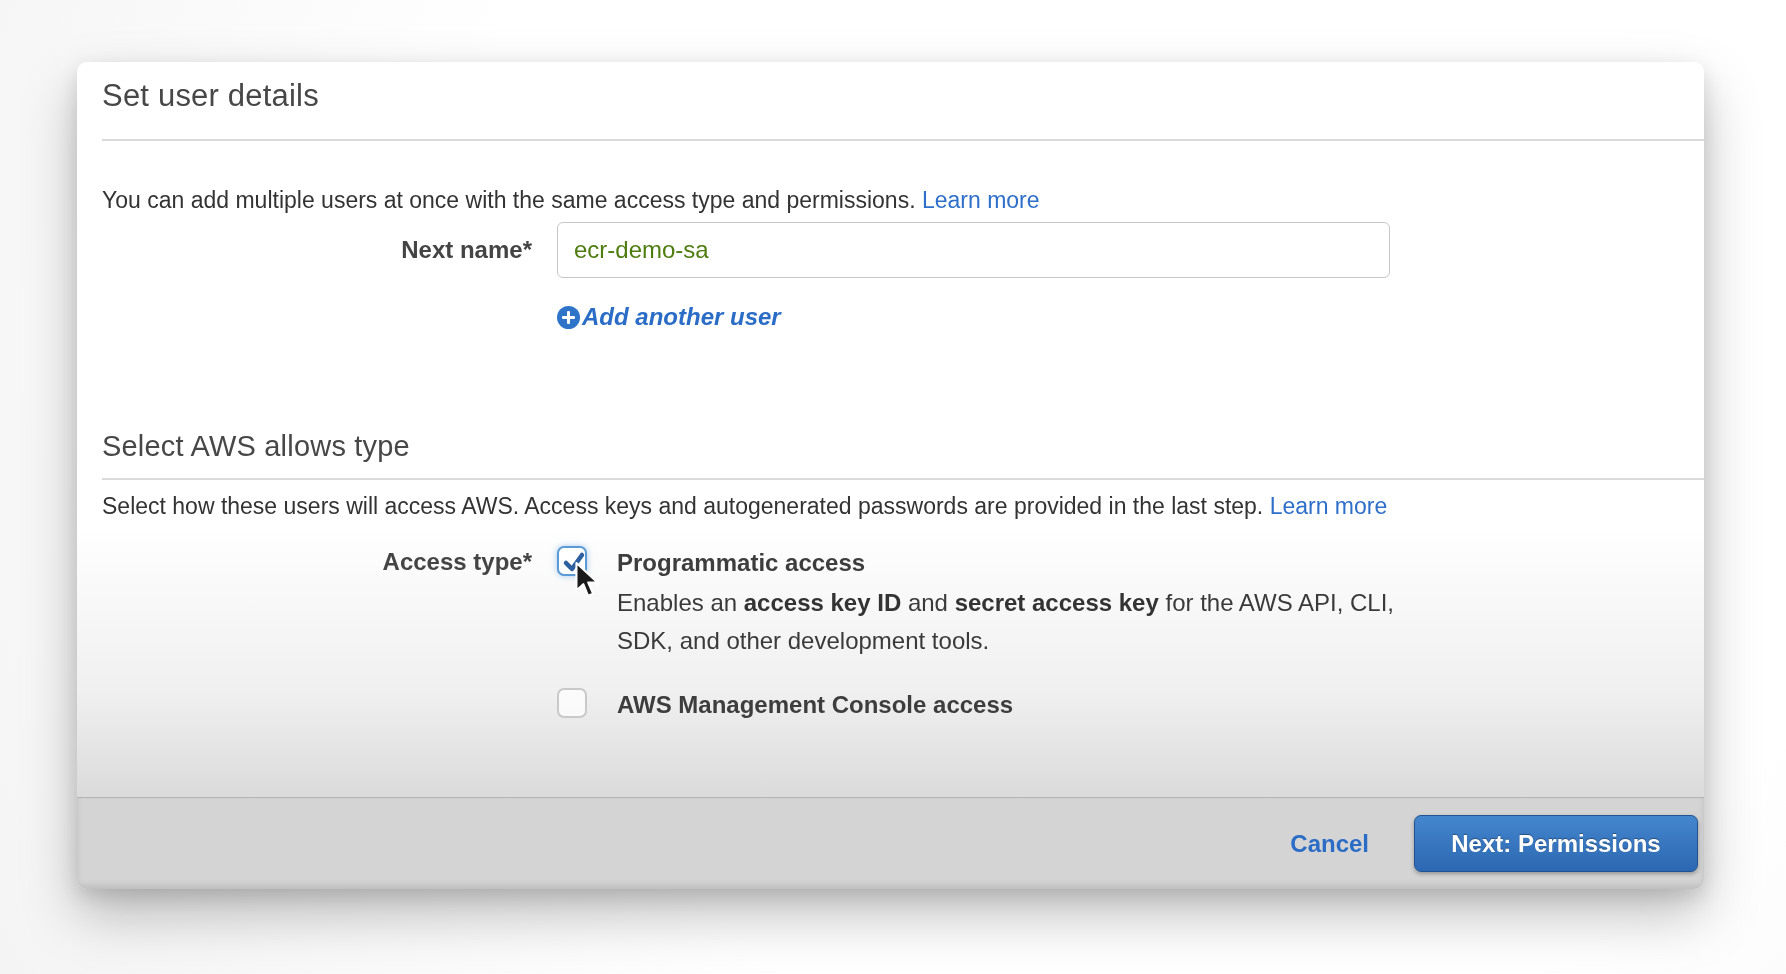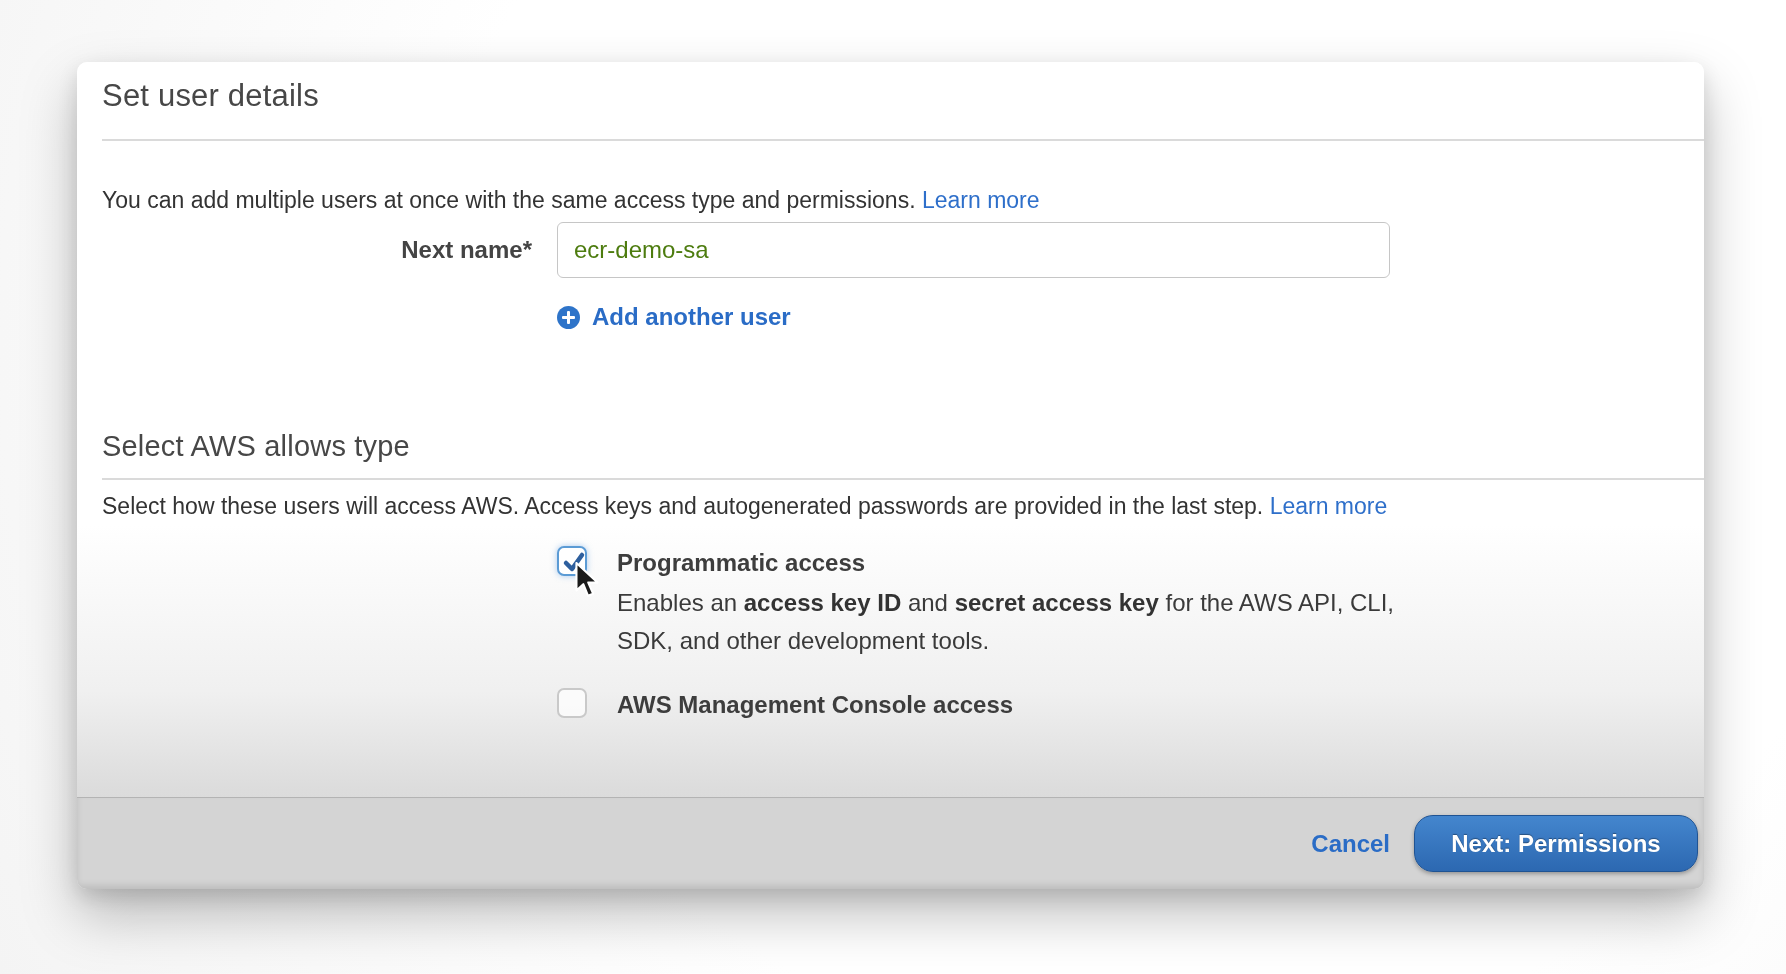--- a/index.html
+++ b/index.html
@@ -25,21 +25,21 @@
 
   .field-label { left:0; width:455px; text-align:right; font-size:24px; font-weight:bold; color:#444; }
 
   .text-input {
     left:480px; width:833px; height:56px;
     border:1px solid #c6c6c6; border-radius:6px; background:#fff;
     font-family:inherit; font-size:24px; color:#4d7c0f; padding:0 16px;
     outline:none;
   }
 
-  .add-row { left:480px; display:flex; align-items:center; gap:12px; cursor:pointer; }
+  .add-row { left:480px; display:flex; align-items:center; gap:2px; cursor:pointer;font-style:italic; }
   .plus-icon { width:23px; height:23px; border-radius:50%; background:#2e74c9; position:relative; flex:0 0 auto; }
   .plus-icon::before, .plus-icon::after { content:""; position:absolute; background:#fff; border-radius:1px; }
   .plus-icon::before { left:5px; top:10px; width:13px; height:3px; }
   .plus-icon::after  { left:10px; top:5px; width:3px; height:13px; }
   .add-label { font-size:24px; font-weight:bold; color:#2a6cc6; }
 
   .checkbox {
     left:480px; width:30px; height:30px; border-radius:7px;
     background:rgba(255,255,255,0.75); border:2px solid #c9c9c9; cursor:pointer;
   }
@@ -51,25 +51,25 @@
   .checkbox.checked svg { display:block; }
 
   .opt-label { left:540px; font-size:24px; font-weight:bold; color:#3d3d3d; }
   .opt-desc { left:540px; font-size:24px; color:#3a3a3a; line-height:38px; }
   .opt-desc b { color:#333; }
 
   .footer {
     left:0; right:0; top:735px; height:92px;
     background:#d4d4d4; border-top:1px solid #b3b3b3;
     box-shadow:inset 0 -4px 6px rgba(0,0,0,0.10);
-    display:flex; align-items:center; justify-content:flex-end; gap:24px; padding-right:6px;
+    display:flex; align-items:center; justify-content:flex-end; gap:45px; padding-right:6px;
   }
   .cancel-link { font-size:24px; font-weight:bold; color:#2a6cc6; cursor:pointer; }
   .primary-btn {
-    width:284px; height:57px; border-radius:19px;
+    width:284px; height:57px; border-radius:7px;
     background:linear-gradient(180deg,#4486ce 0%,#2c68b1 100%);
     border:1px solid #1f5393;
     box-shadow:0 2px 4px rgba(0,0,0,0.3);
     color:#fff; font-family:inherit; font-size:24px; font-weight:bold;
     text-shadow:0 -1px 1px rgba(0,0,0,0.35);
     cursor:pointer;
   }
   .cursor-icon { left:497px; top:500px; pointer-events:none; z-index:5; }
 </style>
 </head>
@@ -92,20 +92,21 @@
     <span class="add-label">Add another user</span>
   </div>
 
   <h2 class="abs section-title" style="top:368px; font-size:29px;">Select AWS allows type</h2>
   <div class="abs divider" style="top:416px;"></div>
 
   <p class="abs para" style="top:431px;"><span>Select how these users will access AWS. Access keys and autogenerated passwords are provided in the last step.</span>
     <a class="link">Learn more</a>
   </p>
 
+  <label class="abs field-label" style="top:486px;">Access type*</label>
 
   <div class="abs checkbox checked" style="top:484px;">
     <svg width="28" height="28" viewBox="0 0 28 28">
       <polyline points="6,15 12,21 22,7" fill="none" stroke="#2e5f9e" stroke-width="4.5" stroke-linecap="round" stroke-linejoin="round"></polyline>
     </svg>
   </div>
   <div class="abs opt-label" style="top:487px;">Programmatic access</div>
   <div class="abs opt-desc" style="top:522px; width:800px;">Enables an <b>access key ID</b> and <b>secret access key</b> for the AWS API, CLI, SDK, and other development tools.</div>
 
   <svg class="abs cursor-icon" width="26" height="38" viewBox="0 0 24 36">

